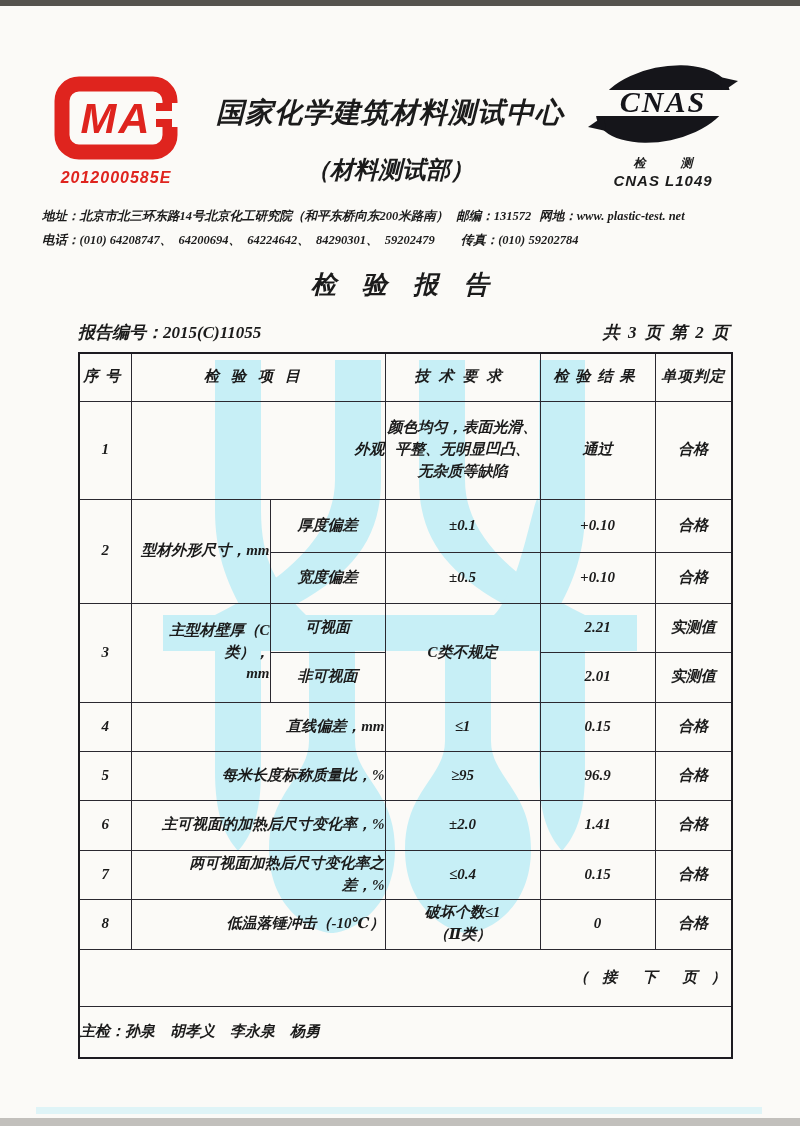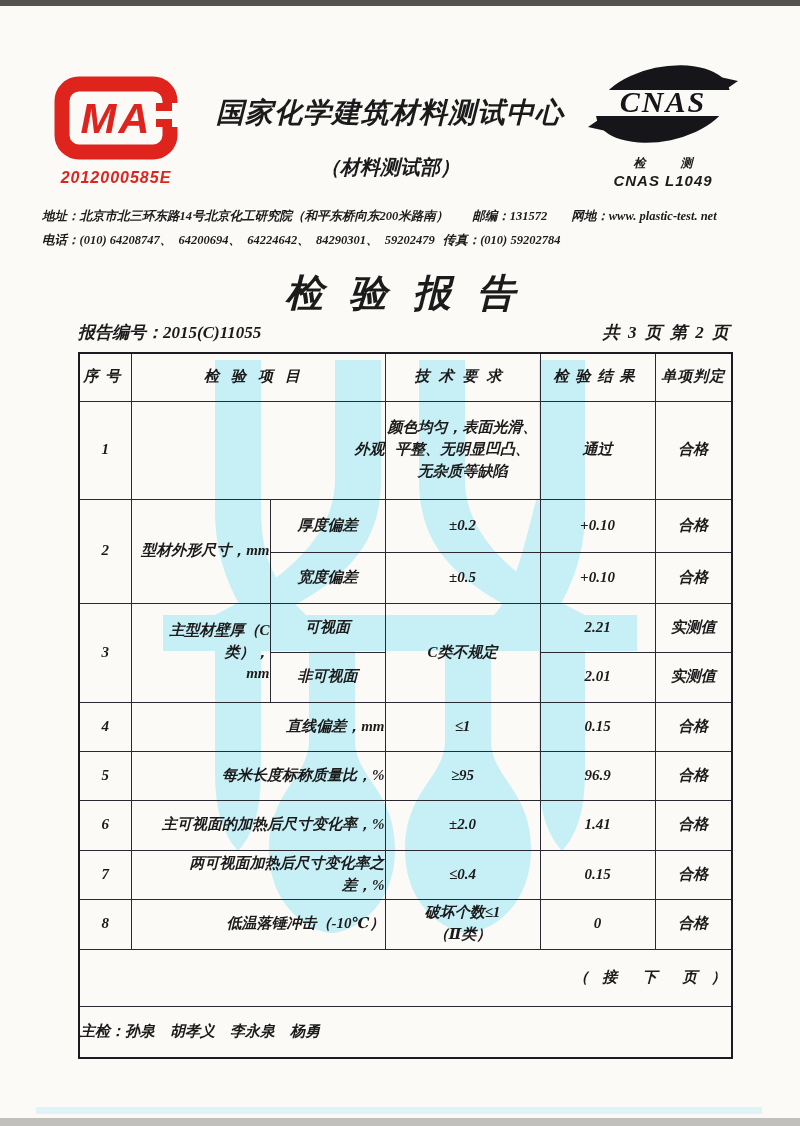--- a/index.html
+++ b/index.html
@@ -8,33 +8,33 @@
   .top-strip{position:absolute;top:0;left:0;width:800px;height:6px;background:#55534e;}
   .bottom-strip{position:absolute;left:0;top:1118px;width:800px;height:8px;background:#c2c0bc;}
   .bottom-cyan{position:absolute;left:36px;top:1107px;width:726px;height:7px;background:#dff4f7;}
 
   
   .cma{position:absolute;left:52px;top:74px;width:128px;text-align:center;}
   .cma-number{color:#df241e;font-weight:bold;font-size:16px;letter-spacing:1px;margin-top:3px;
               font-family:"Liberation Sans",sans-serif;}
   .org{position:absolute;left:185px;top:94px;width:410px;text-align:center;}
   .org-title{font-size:28px;font-weight:bold;letter-spacing:1px;white-space:nowrap;}
-  .org-subtitle{font-size:20px;font-weight:bold;margin-top:22px;}
+  .org-subtitle{font-size:24px;font-weight:bold;margin-top:22px;}
   .cnas{position:absolute;left:588px;top:58px;width:150px;text-align:center;}
   .cnas-jiance{font-size:12px;font-weight:bold;letter-spacing:16px;padding-left:16px;margin-top:1px;}
   .cnas-code{font-size:15px;font-weight:bold;letter-spacing:1px;font-family:"Liberation Sans",sans-serif;}
 
   
   .contact{position:absolute;left:42px;top:204px;width:722px;font-size:12.5px;font-weight:bold;line-height:24px;}
   .contact span{white-space:pre;}
-  .gap14{margin-left:24px;} .gap26{margin-left:8px;text-align:right;}
+  .gap14{margin-left:8px;} .gap26{margin-left:26px;text-align:right;}
 
   
   .report-title{position:absolute;left:0;top:268px;width:800px;text-align:center;
-                font-size:38px;font-weight:bold;letter-spacing:26px;padding-left:26px;box-sizing:border-box;}
+                font-size:25px;font-weight:bold;letter-spacing:26px;padding-left:26px;box-sizing:border-box;}
   .report-meta{position:absolute;left:78px;top:321px;width:653px;display:flex;
                justify-content:space-between;font-size:17px;font-weight:bold;}
   .report-meta .pg{letter-spacing:2px;white-space:pre;}
 
   
   .watermark{position:absolute;left:145px;top:358px;z-index:1;}
 
   
   table.report{position:absolute;left:78px;top:352px;width:653px;border-collapse:collapse;
                table-layout:fixed;z-index:2;border:2px solid #1d1b21;}
@@ -136,21 +136,21 @@
       <td class="c pre">颜色均匀，表面光滑、
 平整、无明显凹凸、
 无杂质等缺陷</td>
       <td class="c">通过</td>
       <td class="c">合格</td>
     </tr>
     <tr style="height:53px">
       <td class="c" rowspan="2">2</td>
       <td class="item" rowspan="2">型材外形尺寸，mm</td>
       <td class="c">厚度偏差</td>
-      <td class="c">±0.2</td>
+      <td class="c">±0.1</td>
       <td class="c">+0.10</td>
       <td class="c">合格</td>
     </tr>
     <tr style="height:51px">
       <td class="c">宽度偏差</td>
       <td class="c">±0.5</td>
       <td class="c">+0.10</td>
       <td class="c">合格</td>
     </tr>
     <tr style="height:49px">

